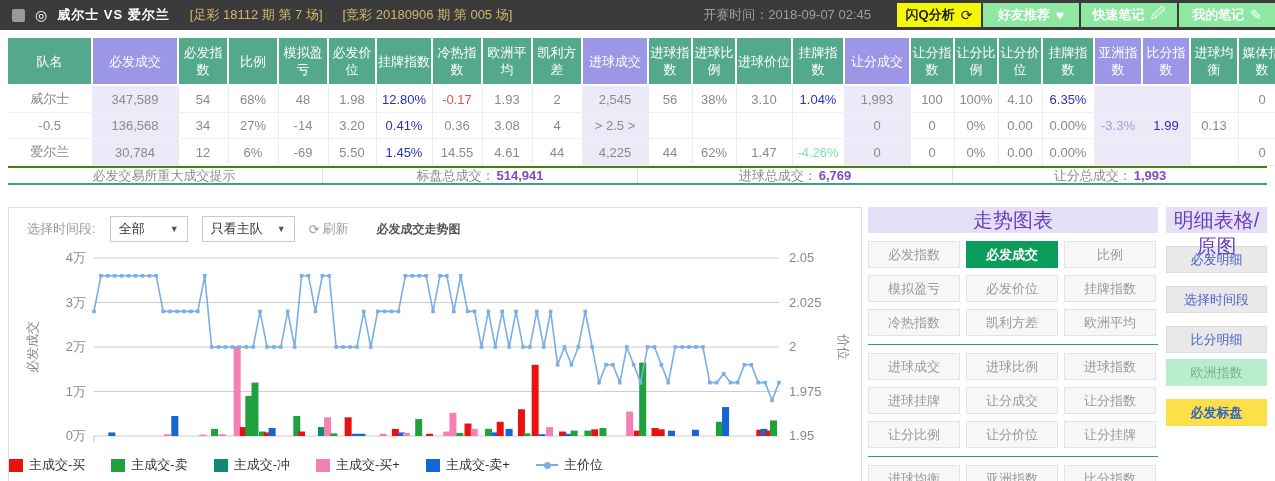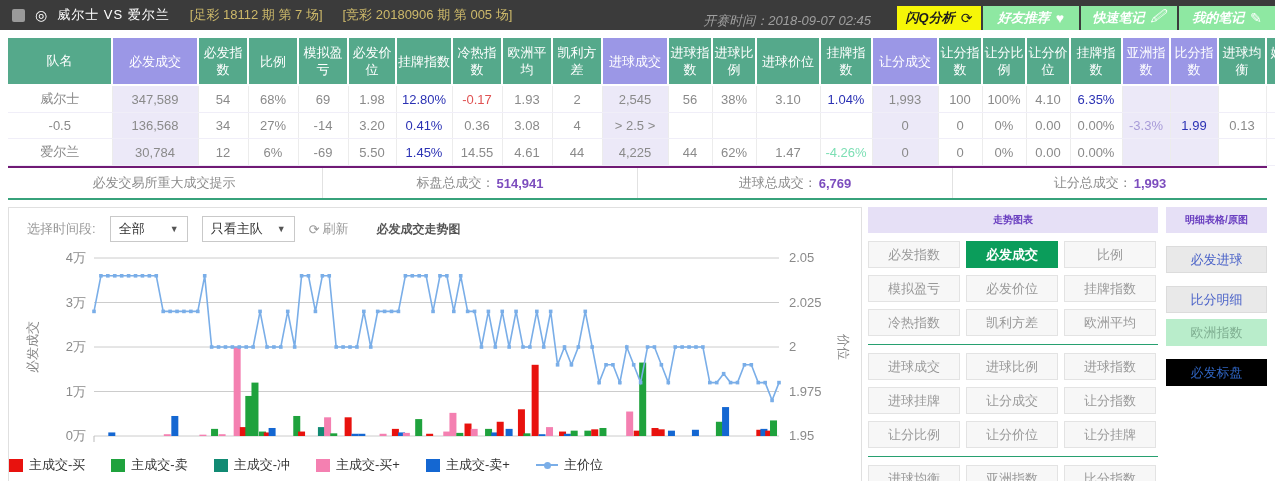--- a/index.html
+++ b/index.html
@@ -3,73 +3,73 @@
 <meta charset="utf-8">
 <style>
   * { margin:0; padding:0; box-sizing:border-box; }
   html,body { width:1275px; height:481px; background:#fff; font-family:"Liberation Sans","DejaVu Sans",sans-serif; overflow:hidden; }
 
   
   .topbar { height:30px; background:#3b3b3b; display:flex; align-items:stretch; color:#fff; font-size:13px; }
   .topbar-left { display:flex; align-items:center; gap:10px; padding-left:12px; flex:0 0 auto; }
   .sq-icon { width:13px; height:13px; background:#9a9a9a; border-radius:2px; display:inline-block; }
   .target-icon { font-size:14px; color:#fff; }
-  .match-title { font-weight:normal; letter-spacing:1px; }
+  .match-title { font-weight:bold; letter-spacing:1px; }
   .match-tag { color:#cdb96a; margin-left:10px; }
-  .topbar-right { margin-left:auto; display:flex; align-items:flex-end;font-style:italic; }
+  .topbar-right { margin-left:auto; display:flex; align-items:center; }
   .kickoff { color:#9f9f9f; display:flex; align-items:center; margin-right:24px; }
   .tb-btn { display:flex; align-items:center; justify-content:center; gap:6px; width:96px; font-size:13px; font-weight:bold; cursor:pointer; margin-left:2px; }
   .tb-btn.yellow { background:#f6f607; color:#1c1c1c; width:84px; }
   .tb-btn.green { background:#8ee8a2; color:#fff; }
   .tb-btn .ticon { font-weight:normal; font-size:14px; }
 
   
   .table-wrap { margin:8px 8px 0 8px; }
   table { width:100%; border-collapse:collapse; table-layout:fixed; }
   th { background:#55a98b; color:#fff; font-size:13px; font-weight:normal; padding:6px 1px; line-height:17px; border-right:2px solid #fff; border-bottom:2px solid #fff; }
   th.hl { background:#9b97e6; }
   td { font-size:13px; color:#8a8a8a; text-align:center; padding:4px 1px; height:26px; border-right:1px solid #ececec; border-bottom:1px solid #f0eef8; background:#fff; }
   td.lav { background:#ece9f8; }
   td .c-blue { color:#2b32b4; }
   td .c-red { color:#e05252; }
   td .c-mint { color:#7cdfb4;margin-top:8px; }
   td .c-lilac { color:#a79bd8; }
   td .c-navy { color:#2b32b4; }
 
-  .summary { margin:0 8px; display:flex; border-top:2px solid #701a75; border-bottom:2px solid #37a27b; height:34px; }
+  .summary { margin:0 8px; display:flex; border-top:2px solid #4d7c0f; border-bottom:2px solid #37a27b; height:19px; }
   .summary-seg { flex:1; display:flex; align-items:center; justify-content:center; font-size:13px; color:#8a8a8a; border-right:1px solid #e2e2e2; }
   .summary-seg:last-child { border-right:none; }
   .summary-seg b { color:#7c4dbe; margin-left:2px; }
 
   
   .chart-panel { position:absolute; left:8px; top:207px; width:854px; height:308px; border:1px solid #e0e0e0; background:#fff; }
   .chart-controls { display:flex; align-items:center; gap:14px; padding:8px 0 2px 18px; font-size:13px; color:#999; }
   .select-box { border:1px solid #c9c9c9; padding:3px 8px; color:#333; display:flex; gap:14px; align-items:center; cursor:pointer; min-width:78px; justify-content:space-between; }
   .select-box .car { font-size:9px; color:#555; }
   .refresh-btn { color:#9a9a9a; cursor:pointer; display:flex; align-items:center; gap:3px; }
   .chart-title { font-weight:bold; color:#555; font-size:12px; margin-left:14px; }
   .legend-row { display:flex; justify-content:flex-start; gap:26px; font-size:13px; color:#333; align-items:center; margin-top:-2px; }
   .legend-item { display:flex; align-items:center; gap:6px; }
   .legend-swatch { width:14px; height:13px; display:inline-block; }
   .legend-line { width:22px; height:2px; position:relative; display:inline-block; }
   .legend-line i { position:absolute; left:8px; top:-2.5px; width:7px; height:7px; border-radius:50%; }
 
   
   .trend-panel { position:absolute; left:868px; top:207px; width:290px; }
-  .panel-title { background:#e6e0f6; color:#6a3fc0; font-weight:bold; font-size:10px; text-align:center; height:26px; line-height:26px; }
+  .panel-title { background:#e6e0f6; color:#6a3fc0; font-weight:normal; font-size:20px; text-align:center; height:26px; line-height:26px; }
   .btn-grid { display:flex; flex-wrap:wrap; gap:7px 6px; margin-top:8px; }
   .grid-btn { width:92px; height:27px; line-height:25px; text-align:center; background:#f7f7f7; border:1px solid #e3e3e3; color:#999; font-size:13px; cursor:pointer; }
   .grid-btn.selected { background:#0b9d5b; border-color:#0b9d5b; color:#fff; font-weight:bold; }
   .grid-divider { width:100%; border-top:1px solid #27a070; margin:8px 0 1px 0; }
 
   .detail-panel { position:absolute; left:1166px; top:207px; width:101px; }
   .detail-btn { height:27px; line-height:25px; text-align:center; font-size:13px; margin-top:13px; cursor:pointer; border:1px solid transparent; }
   .detail-btn.gray { background:#e9e9e9; color:#4a62c8; border-color:#dcdcdc; }
   .detail-btn.green { background:#b9edcb; color:#7fae91;margin-top:6px; }
-  .detail-btn.blue { background:#000000; color:#2f64c1; }
+  .detail-btn.blue { background:#fde047; color:#2f64c1;font-weight:bold; }
 </style>
 </head>
 <body>
 
 <div class="topbar">
   <div class="topbar-left">
     <span class="sq-icon"></span>
     <span class="target-icon">◎</span>
     <span class="match-title">威尔士  VS 爱尔兰</span>
     <span class="match-tag">[足彩 18112 期 第 7 场]</span>
@@ -95,53 +95,53 @@
           <span class="ticon">✎</span>
         </div>
       </div>
   </div>
 </div>
 
 <div class="table-wrap">
   <table>
     <thead>
         <tr id="table-head">
-          <th style="width: 104px; font-family: Liberation Mono, monospace;">队名</th>
+          <th style="width: 84px;">队名</th>
           <th class="hl" style="width: 86px;">必发成交</th>
           <th style="width: 50px;">必发指数</th>
           <th style="width: 50px;">比例</th>
           <th style="width: 50px;">模拟盈亏</th>
           <th style="width: 48px;">必发价位</th>
           <th style="width: 56px;">挂牌指数</th>
           <th style="width: 50px;">冷热指数</th>
           <th style="width: 50px;">欧洲平均</th>
           <th style="width: 50px;">凯利方差</th>
           <th class="hl" style="width: 66px;">进球成交</th>
           <th style="width: 44px;">进球指数</th>
           <th style="width: 44px;">进球比例</th>
-          <th style="width: 64px;">进球价位</th>
+          <th style="width: 56px;">进球价位</th>
           <th style="width: 52px;">挂牌指数</th>
           <th class="hl" style="width: 66px;">让分成交</th>
           <th style="width: 44px;">让分指数</th>
           <th style="width: 44px;">让分比例</th>
           <th style="width: 44px;">让分价位</th>
           <th style="width: 52px;">挂牌指数</th>
           <th class="hl" style="width: 48px;">亚洲指数</th>
           <th class="hl" style="width: 48px;">比分指数</th>
           <th style="width: 48px;">进球均衡</th>
           <th style="width: 48px;">媒体指数</th>
         </tr>
       </thead>
     <tbody id="table-body">
         <tr>
           <td><span>威尔士</span></td>
           <td class="lav"><span>347,589</span></td>
           <td><span>54</span></td>
           <td><span>68%</span></td>
-          <td><span>69</span></td>
+          <td><span>48</span></td>
           <td><span>1.98</span></td>
           <td><span class="c-blue">12.80%</span></td>
           <td><span class="c-red">-0.17</span></td>
           <td><span>1.93</span></td>
           <td><span>2</span></td>
           <td class="lav"><span>2,545</span></td>
           <td><span>56</span></td>
           <td><span>38%</span></td>
           <td><span>3.10</span></td>
           <td><span class="c-blue">1.04%</span></td>
@@ -488,18 +488,19 @@
         <div class="grid-btn">进球均衡</div>
         <div class="grid-btn">亚洲指数</div>
         <div class="grid-btn">比分指数</div>
       </div>
     </div>
 </div>
 
 <div class="detail-panel">
   <div class="panel-title">明细表格/原图</div>
   <div id="detail-buttons">
-      <div class="detail-btn gray">必发进球</div>
+      <div class="detail-btn gray">必发明细</div>
+      <div class="detail-btn gray">选择时间段</div>
       <div class="detail-btn gray">比分明细</div>
       <div class="detail-btn green">欧洲指数</div>
       <div class="detail-btn blue">必发标盘</div>
     </div>
 </div>
 
 </body></html>

